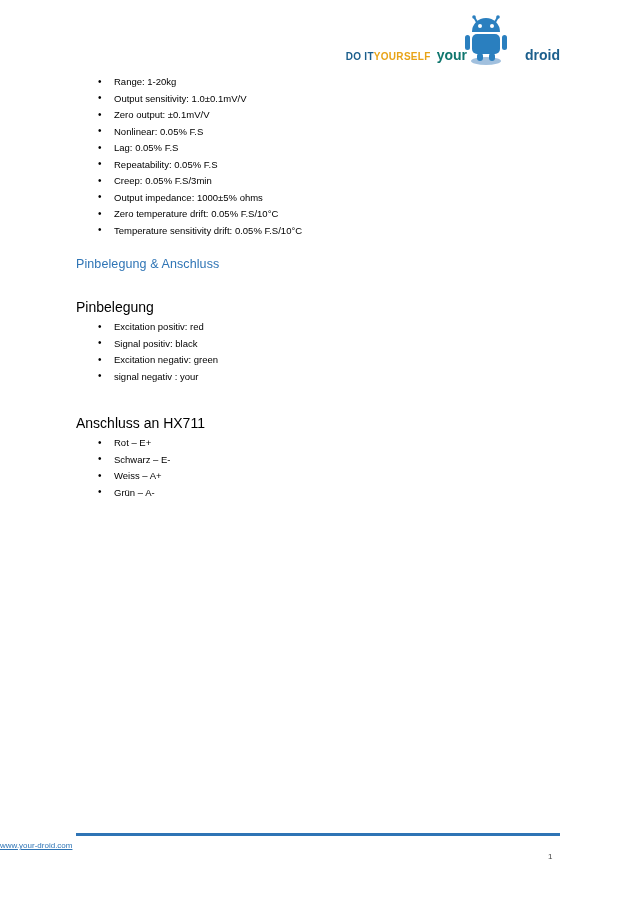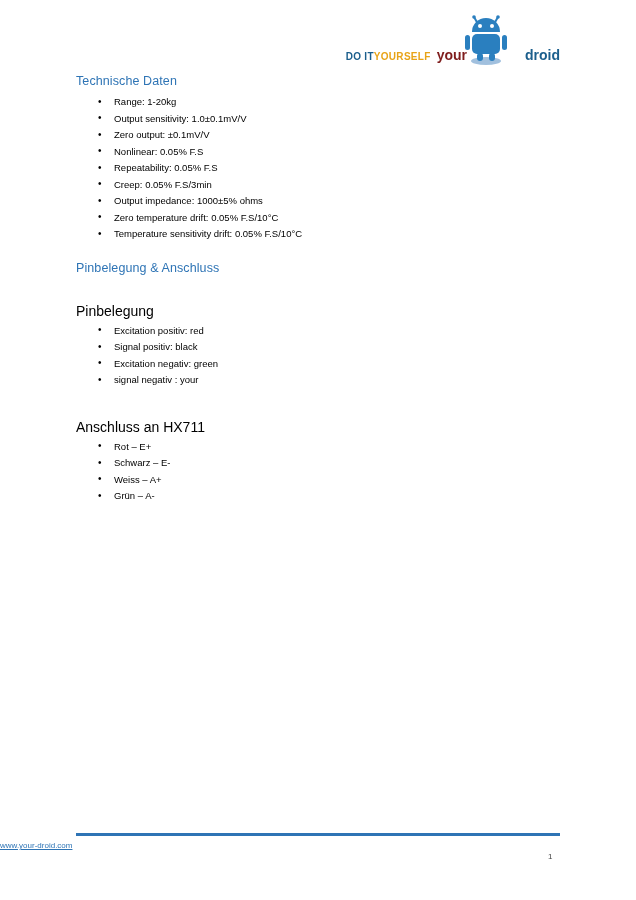--- a/index.html
+++ b/index.html
@@ -49,21 +49,21 @@
     color: #1b5e8c;
     padding-bottom: 2px;
   }
   .diy .yellow {
     color: #e8a317;
   }
   .brand {
     font-family: "Liberation Sans", sans-serif;
     font-weight: bold;
     font-size: 14px;
-    color: #7f1d1d;
+    color: #0f766e;
     padding-bottom: 1px;
   }
   .brand2 {
     font-family: "Liberation Sans", sans-serif;
     font-weight: bold;
     font-size: 14px;
     color: #1b5e8c;
     padding-bottom: 1px;
   }
   .droid-mark {
@@ -177,26 +177,26 @@
         <span>DO IT</span><span class="yellow">YOURSELF</span>
       </div>
       <div class="brand">your</div>
       <div style="width:46px"></div>
       <div class="brand2">droid</div>
     </div>
   </div>
 
   <div class="content">
 
-    <h2 class="section">Technische Daten</h2>
     <ul class="bullets blk-daten">
       <li>Range: 1-20kg</li>
       <li>Output sensitivity: 1.0±0.1mV/V</li>
       <li>Zero output: ±0.1mV/V</li>
       <li>Nonlinear: 0.05% F.S</li>
+      <li>Lag: 0.05% F.S</li>
       <li>Repeatability: 0.05% F.S</li>
       <li>Creep: 0.05% F.S/3min</li>
       <li>Output impedance: 1000±5% ohms</li>
       <li>Zero temperature drift: 0.05% F.S/10°C</li>
       <li>Temperature sensitivity drift: 0.05% F.S/10°C</li>
     </ul>
 
     <div class="gap-b"></div>
     <h2 class="section">Pinbelegung &amp; Anschluss</h2>
 

